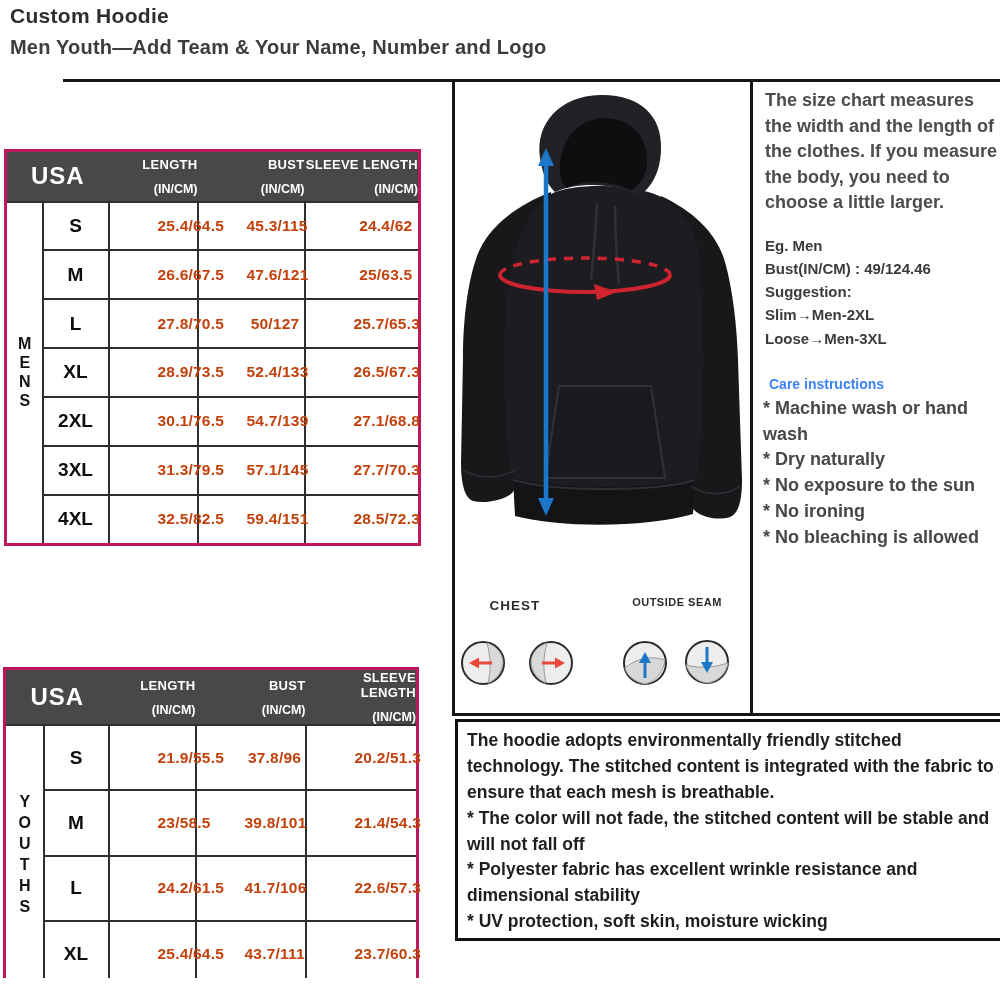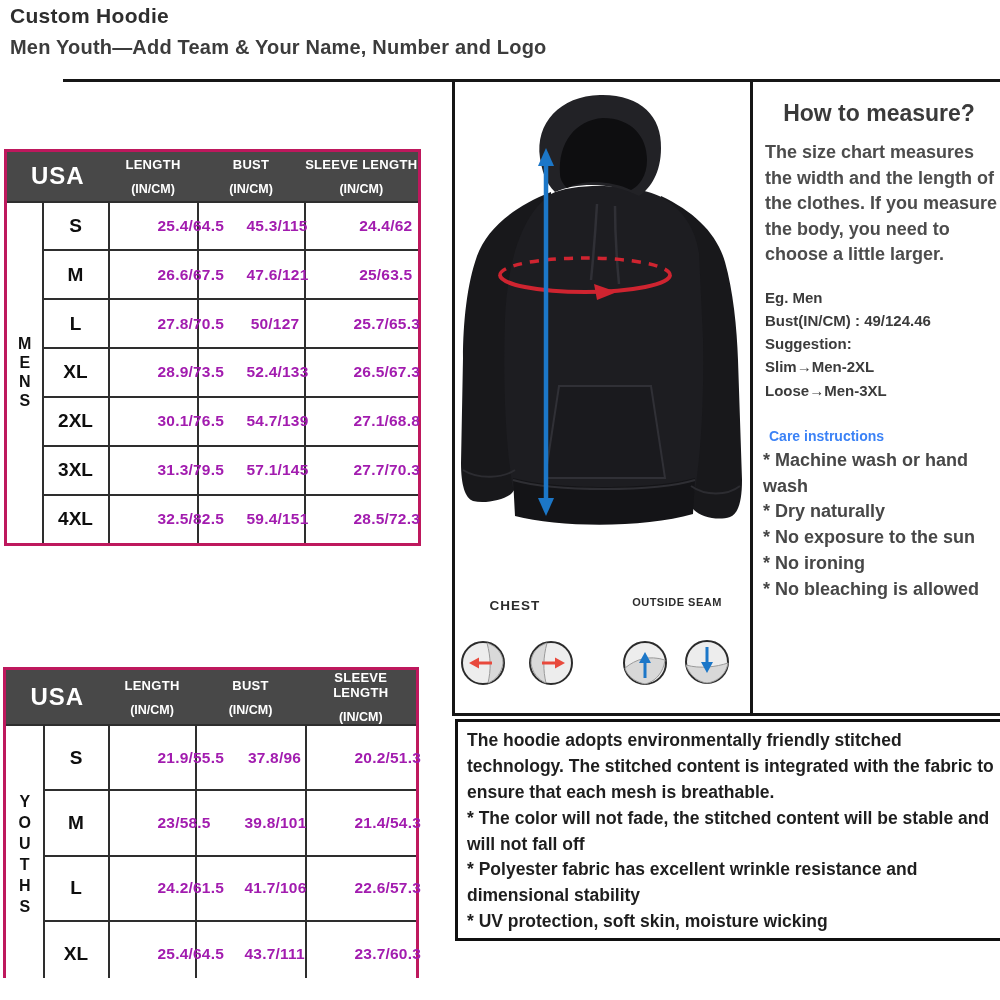--- a/index.html
+++ b/index.html
@@ -28,31 +28,31 @@
   table.size-table {
     width:100%; height:100%; border-collapse:collapse; table-layout:fixed;
     border:3px solid #be185d; background:#fff;
   }
   table.size-table td { border:2px solid #2e2e2e; text-align:center; vertical-align:middle; }
   table.size-table th {
     border:none; background:#484848; color:#fff; vertical-align:middle;
     font-weight:bold; height:51px;
   }
   th.usa-cell { font-size:24px; letter-spacing:1px; }
-  .col-head span { display:block; }
+  .col-head span { display:block;text-align:right; }
   .col-name { font-size:13px;  letter-spacing:0.3px; }
   .col-unit { font-size:12.5px; margin-top:10px; }
   td.vlabel {
     writing-mode: vertical-rl; text-orientation: upright;
     font-weight:bold; font-size:16px; letter-spacing:2px; color:#111;
     width:37px; text-align:center;
   }
   .table-wrap-youths td.vlabel { letter-spacing:4px; }
   td.size-cell { font-weight:bold; font-size:19px; color:#0e0e0e; }
-  td.num-cell  { font-weight:bold; font-size:15.5px; color:#a21caf; letter-spacing:0.2px;padding-left:48px; }
+  td.num-cell  { font-weight:bold; font-size:15.5px; color:#c2410c; letter-spacing:0.2px;padding-left:48px; }
 
   
   .hoodie-figure { left:455px; top:88px; width:295px; height:497px; }
 
   
   .chest-label { left:470px; top:598px; width:90px;  text-align:center; font-size:13.5px; font-weight:bold; color:#2c2c2c; letter-spacing:1px; }
   .seam-label  { left:612px; top:596px; width:130px; text-align:center; font-size:11px; font-weight:bold; color:#2c2c2c; letter-spacing:0.5px; }
   .mp-icon { width:46px; height:46px; }
   .mp1 { left:460px; top:640px; } .mp2 { left:528px; top:640px; }
   .mp3 { left:622px; top:640px; } .mp4 { left:684px; top:639px; }
@@ -267,21 +267,20 @@
     <polygon points="23,12 17,23 29,23" fill="#1c77c8"></polygon>
   </svg>
   <svg class="abs mp-icon mp4" viewBox="0 0 46 46">
     <circle cx="23" cy="23" r="21" fill="#ededed" stroke="#2b2b2b" stroke-width="2"></circle>
     <path d="M2,26 C16,30 32,28 44,24 L43,28 C40,37 32,43 23,44 C13,43 5,35 2,26 Z" fill="#d8d8d8" stroke="#9a9a9a" stroke-width="1"></path>
     <line x1="23" y1="8" x2="23" y2="25" stroke="#1c77c8" stroke-width="3"></line>
     <polygon points="23,34 17,23 29,23" fill="#1c77c8"></polygon>
   </svg>
 
   <div class="abs measure-panel">
-    <div class="measure-heading">How to measure?</div>
     <p class="measure-body">The size chart measures the width and the length of the clothes.  If you measure the body, you need to choose a little larger.</p>
     <div class="example-block">
       <div>Eg. Men</div>
       <div>Bust(IN/CM) : 49/124.46</div>
       <div>Suggestion:</div>
       <div>Slim→Men-2XL</div>
       <div>Loose→Men-3XL</div>
     </div>
     <div class="care-heading">Care instructions</div>
     <div class="care-list">

